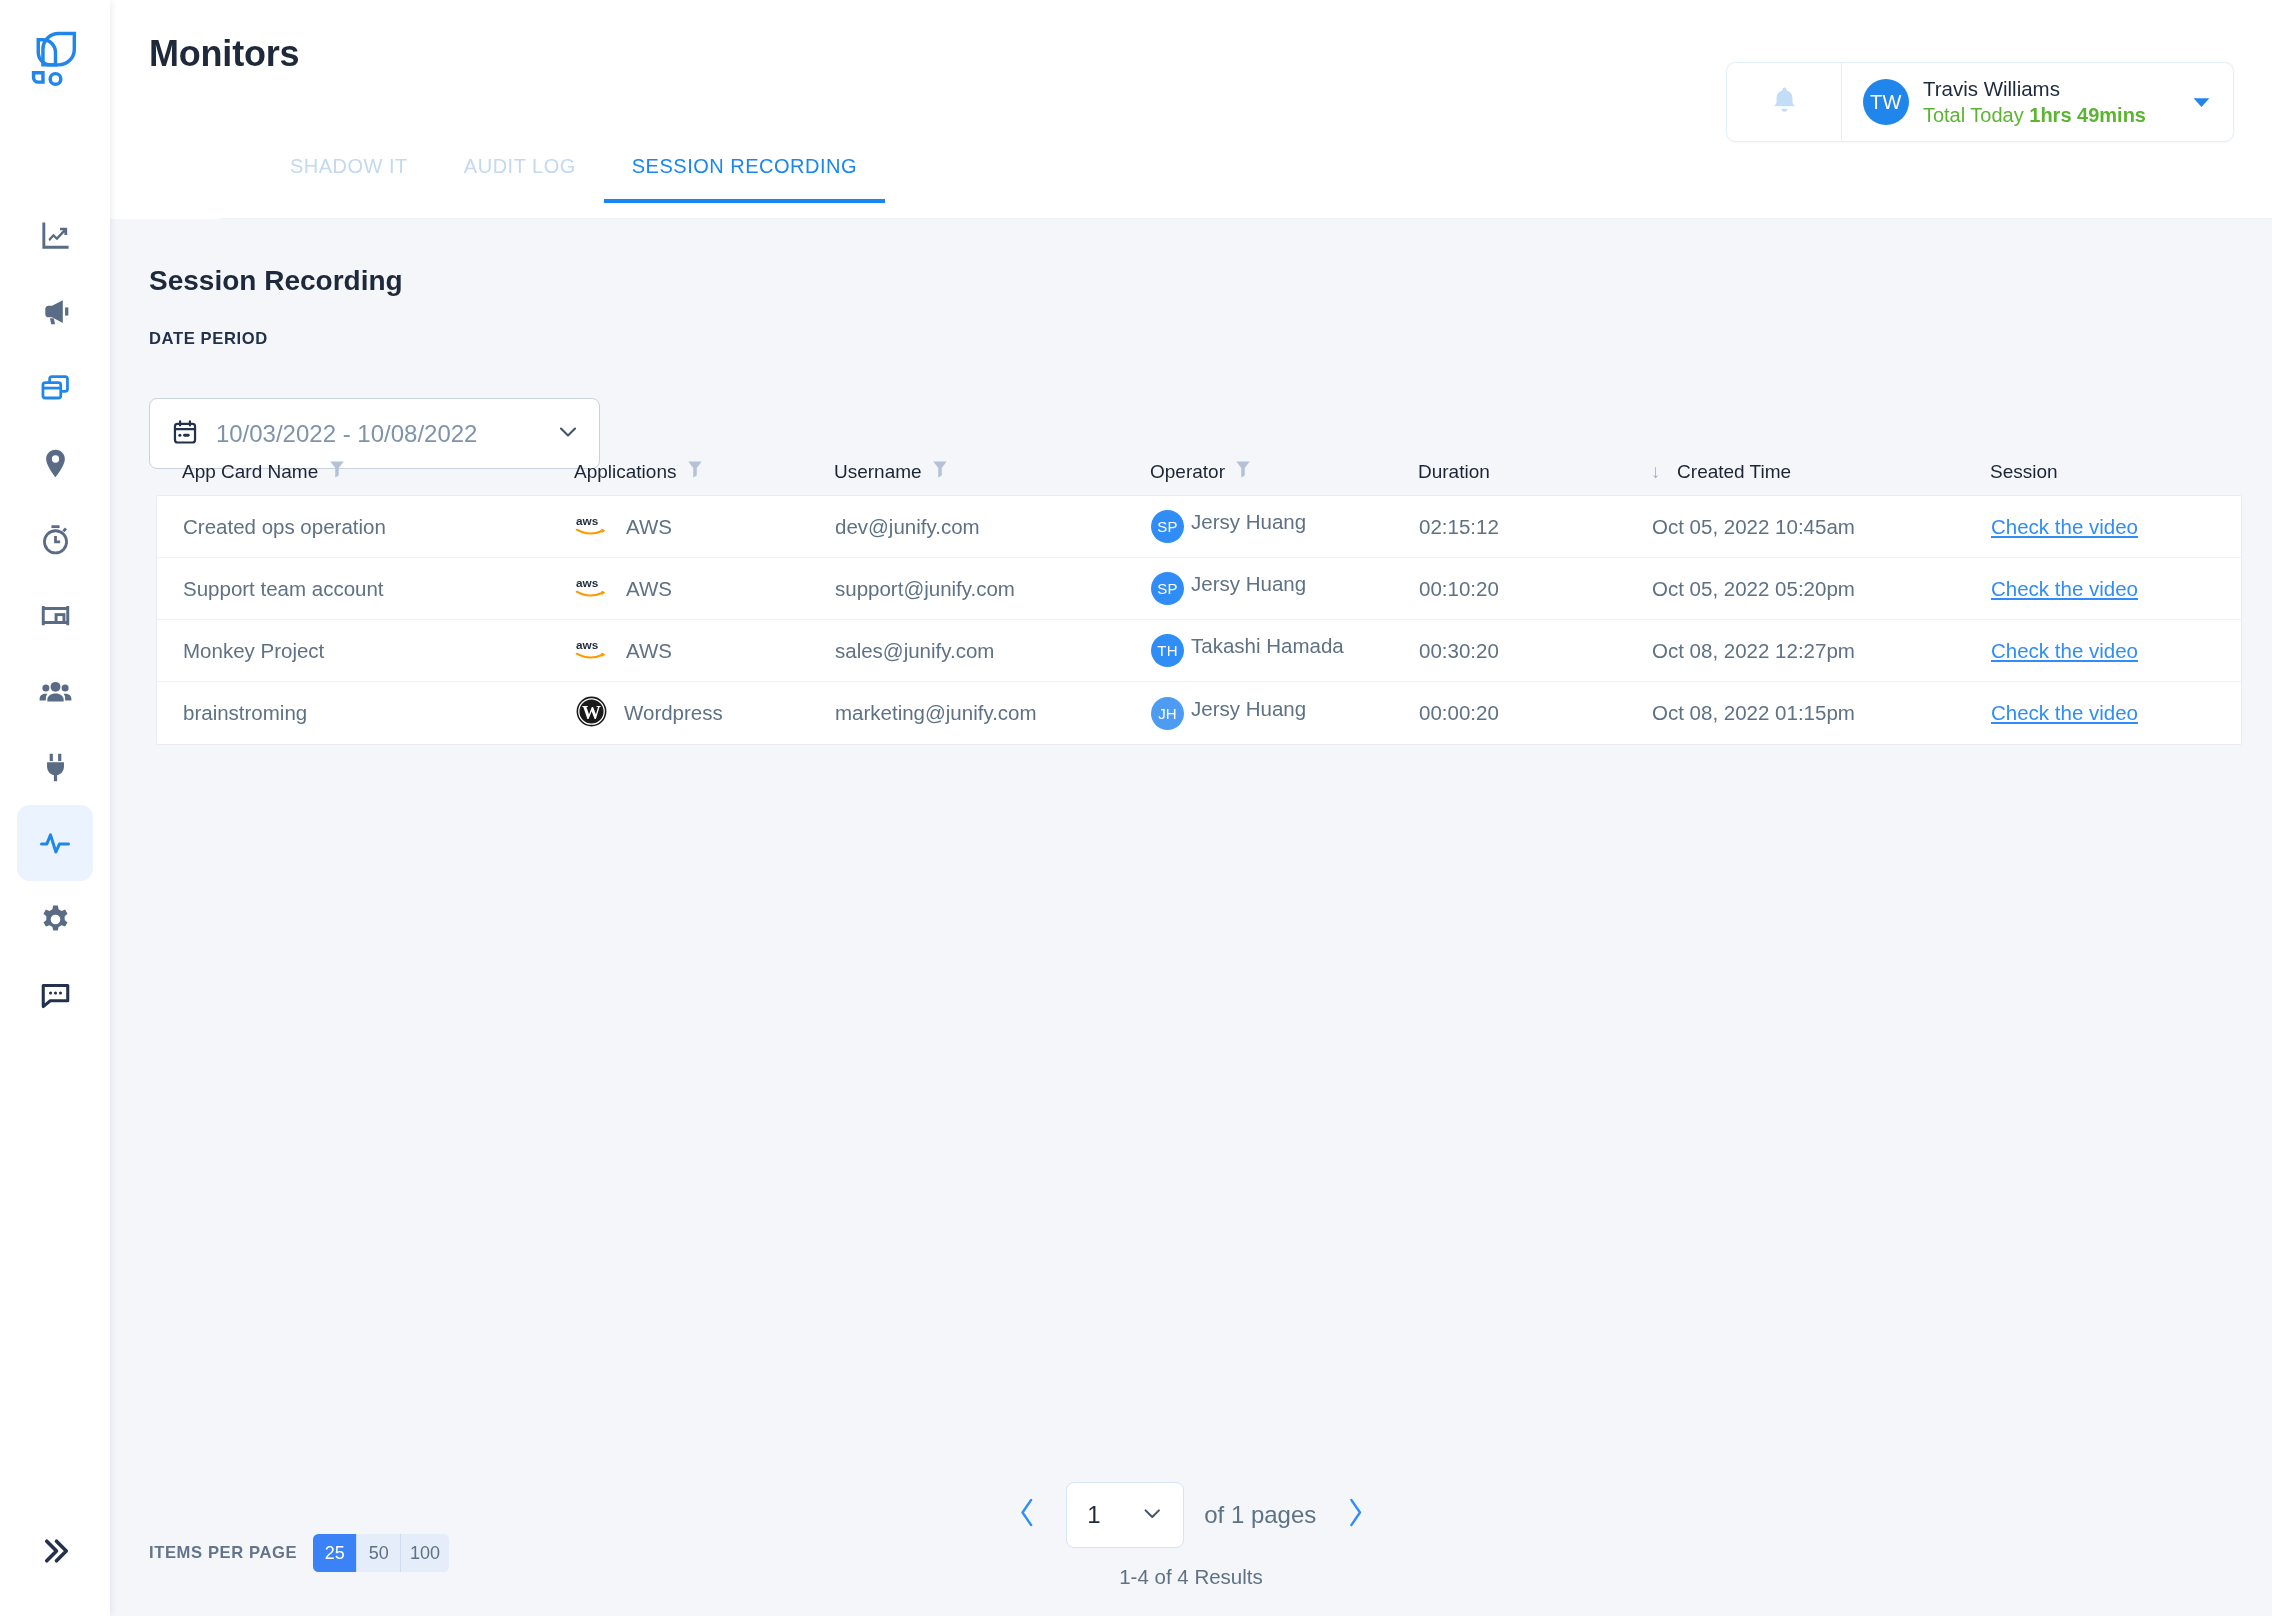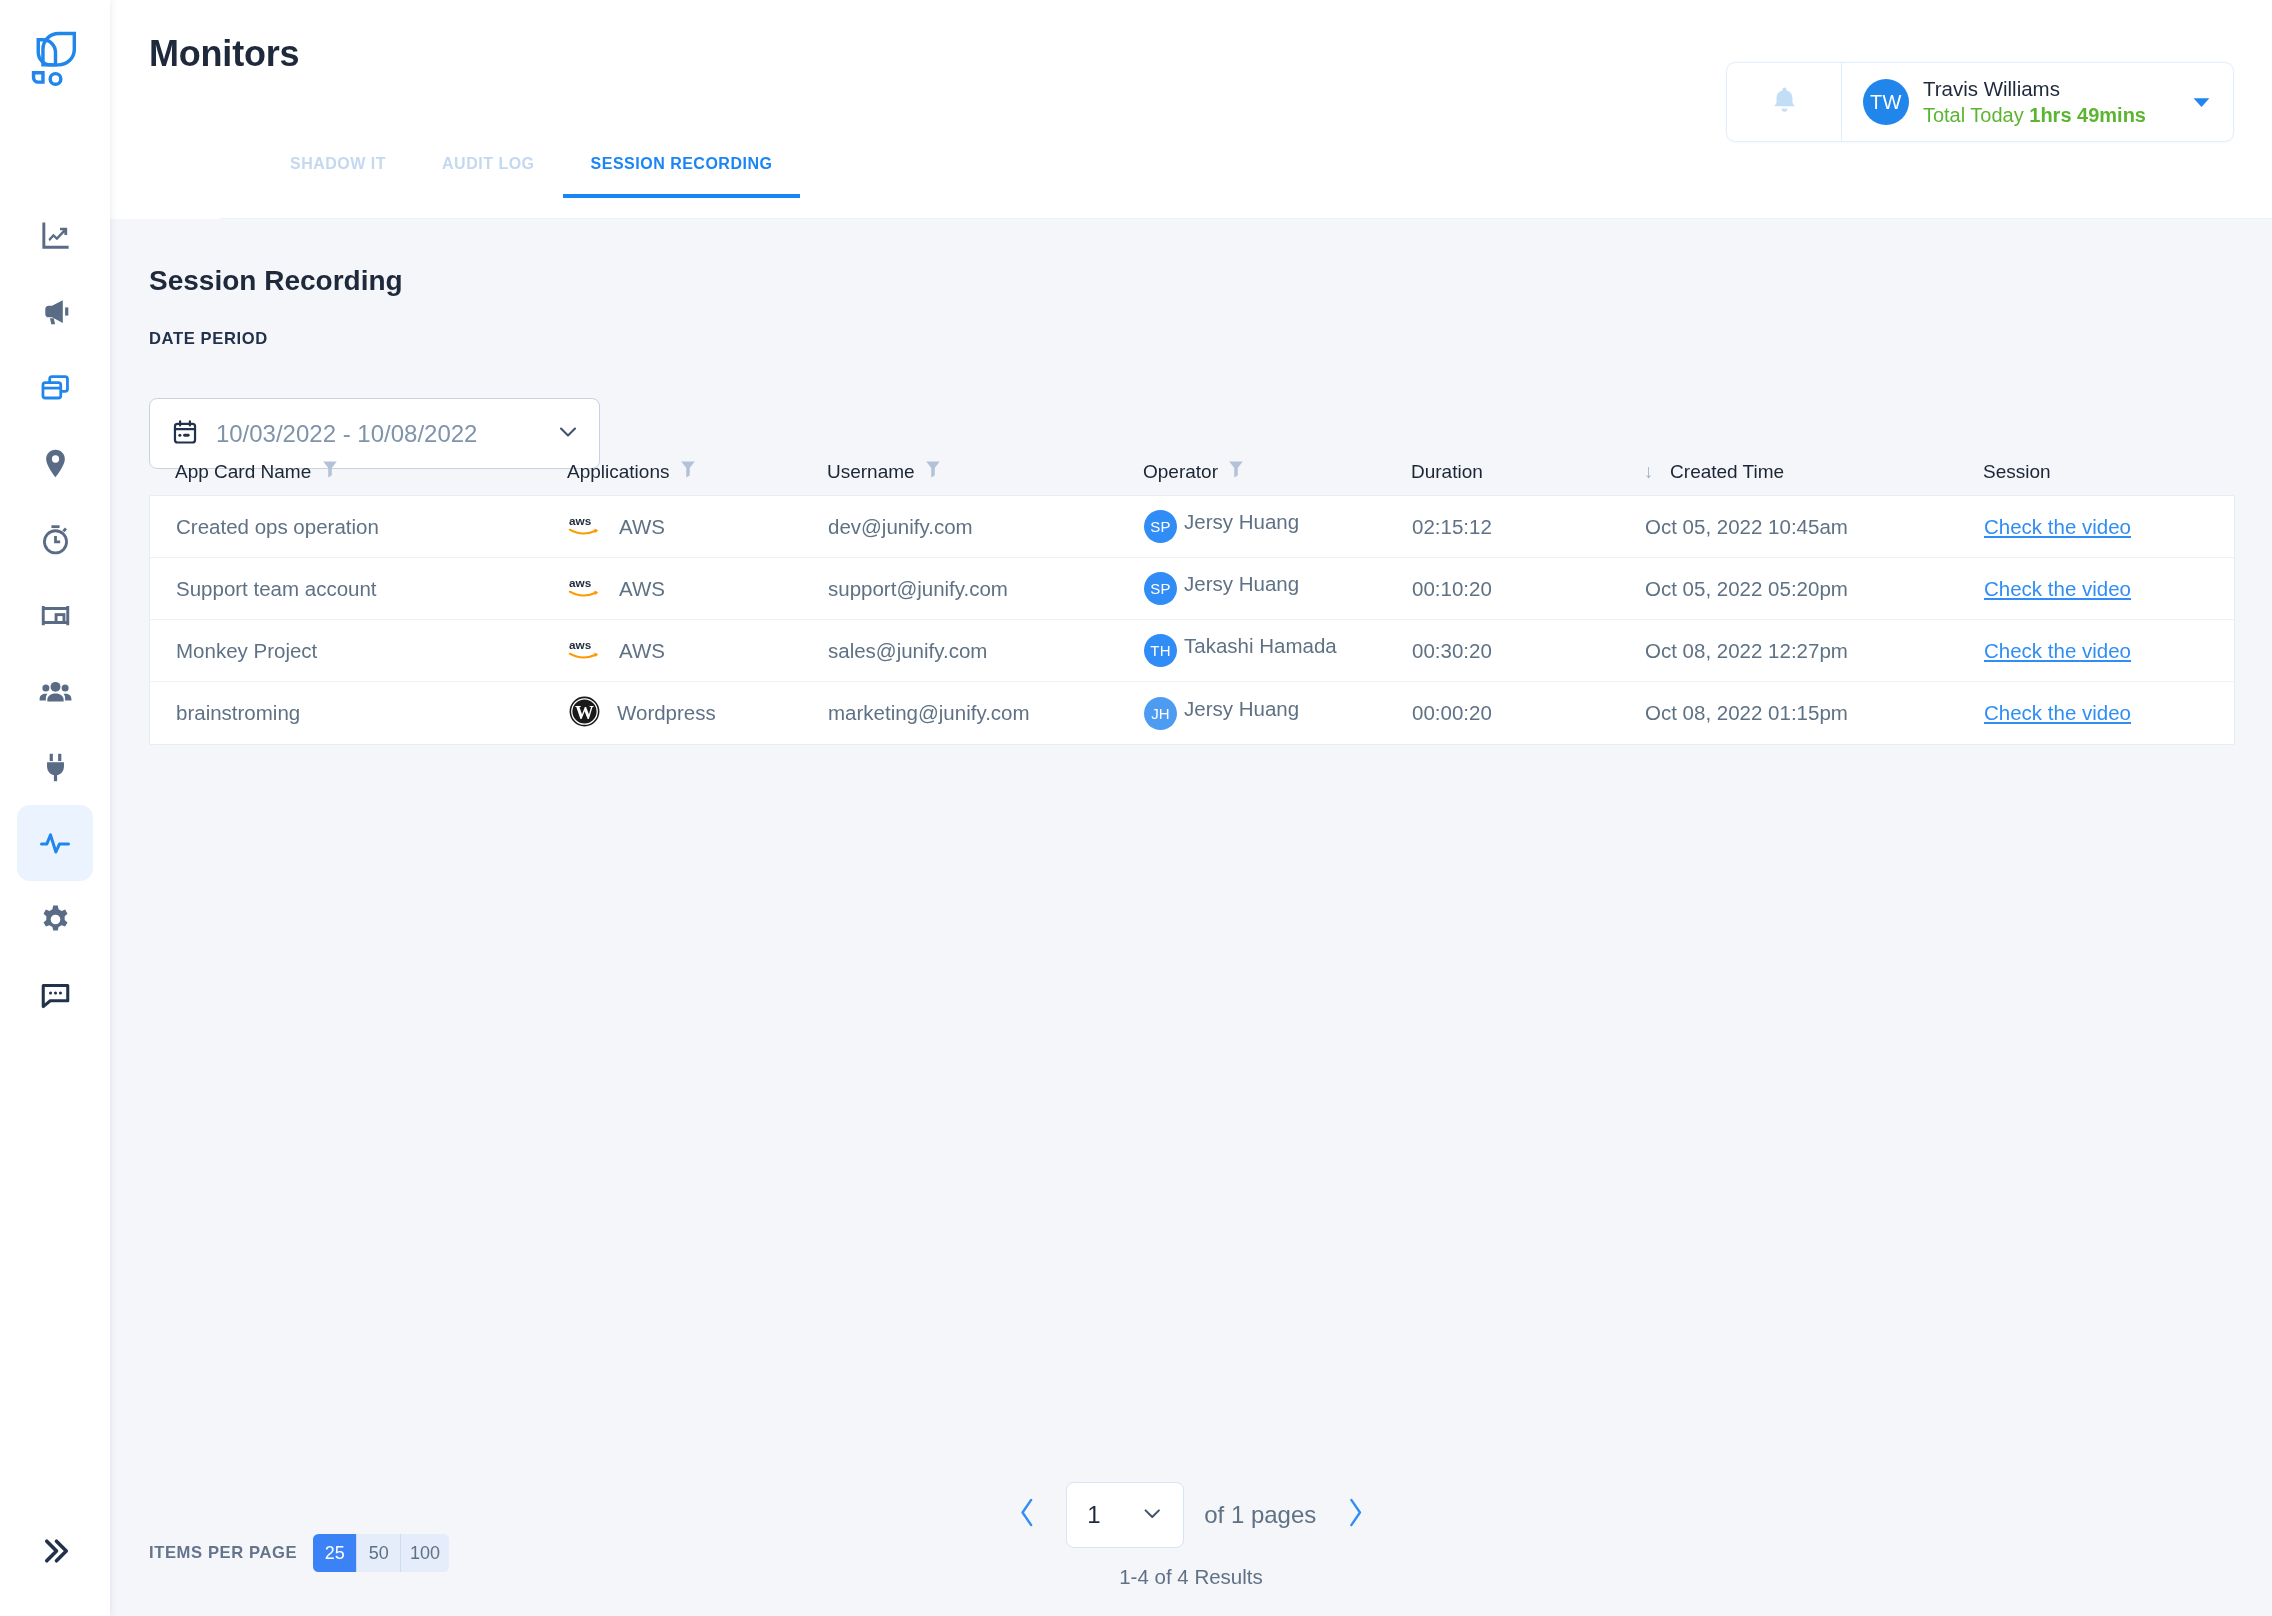--- a/index.html
+++ b/index.html
@@ -87,21 +87,21 @@
     margin-left: 32px; color: #2186eb; font-size: 16px;
     display: flex; align-items: center;
   }
 
   
   #tabs {
     position: absolute; left: 150px; top: 155px;
     display: flex; align-items: flex-end; gap: 0;
   }
   .tab {
-    font-size: 16px; font-weight: bold; letter-spacing: 0.5px;
+    font-size: 20px; font-weight: normal; letter-spacing: 0.5px;
     color: #c4d8ef; padding: 0 28px 20.5px 28px;
     border-bottom: 4.7px solid transparent;
   }
   .tab:first-child { padding-left: 30px; }
   .tab.active { color: #1a85f5; border-bottom-color: #1a85f5; }
   #header-rule {
     position: absolute; left: 110px; top: 218px;
     width: 2162px; height: 1.6px; background: #eef1f6;
   }
 
@@ -129,21 +129,21 @@
     display: flex; align-items: center;
     padding: 0 20.5px;
     margin-top: 44px;
   }
   #cal-icon { flex: 0 0 auto; margin-right: 17.4px; }
   #date-value { font-size: 24px; color: #7f93ab; flex: 1; }
   #date-caret { color: #40536b; font-size: 17.4px; }
 
   
   #table {
-    position: absolute; left: 39px; top: 229px;
+    position: absolute; left: 46px; top: 229px;
     width: 2086px;
   }
   .trow {
     display: flex; align-items: center;
     height: 62px;
   }
   #thead .trow { height: 47px; }
   #thead {
     font-size: 19px; color: #1c2536; font-weight: 500;
   }

